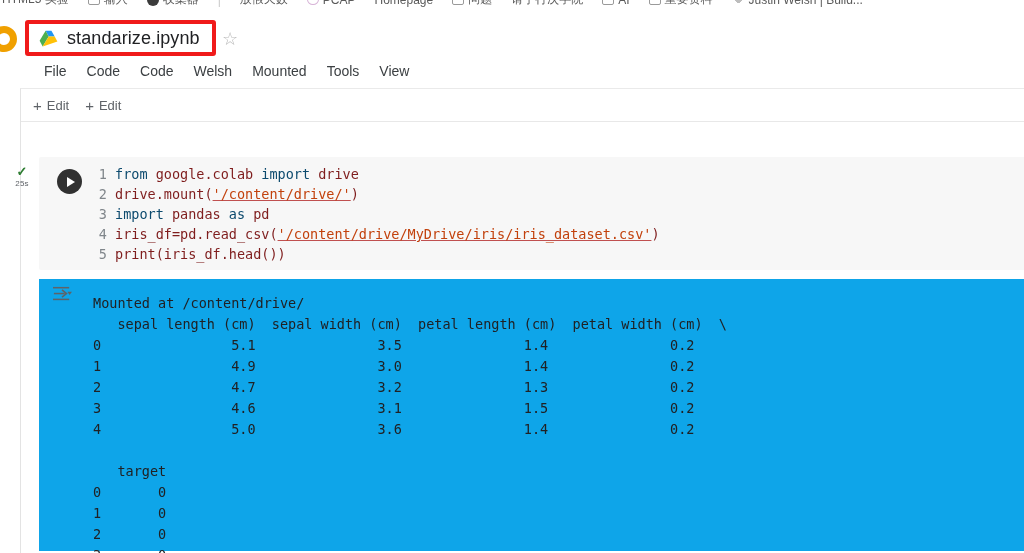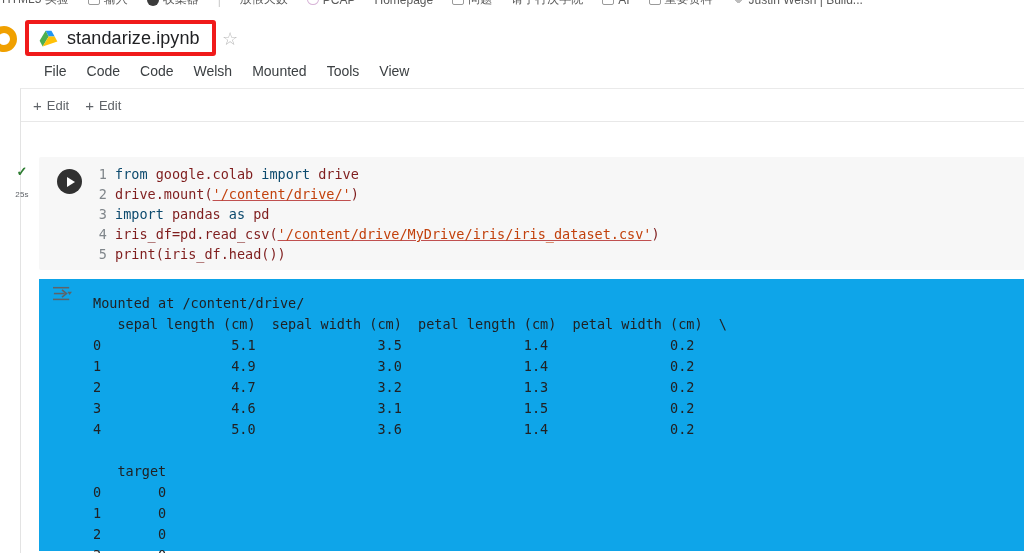--- a/index.html
+++ b/index.html
@@ -91,21 +91,21 @@
   
   .code-cell {
     position: absolute; left: 0px; top: 68px;
     width: 1004px; height: 113px;
   }
   .gutter {
     position: absolute; left: -12px; top: 8px; width: 26px;
     display: flex; flex-direction: column; align-items: center;
   }
   .check-mark { font-size: 13px; color: #2e7d32; line-height: 1; font-weight: 700; }
-  .run-time { font-size: 8px; color: #5f6368; margin-top: 12px; letter-spacing: .2px; }
+  .run-time { font-size: 8px; color: #5f6368; margin-top: 1px; letter-spacing: .2px; }
 
   .code-body {
     position: absolute; left: 18px; top: 0;
     width: 986px; height: 113px;
     background: #f7f7f7;
     border-radius: 2px 0 0 2px;
   }
   .run-btn {
     position: absolute; left: 18px; top: 12px;
     width: 25px; height: 25px; border-radius: 50%;

